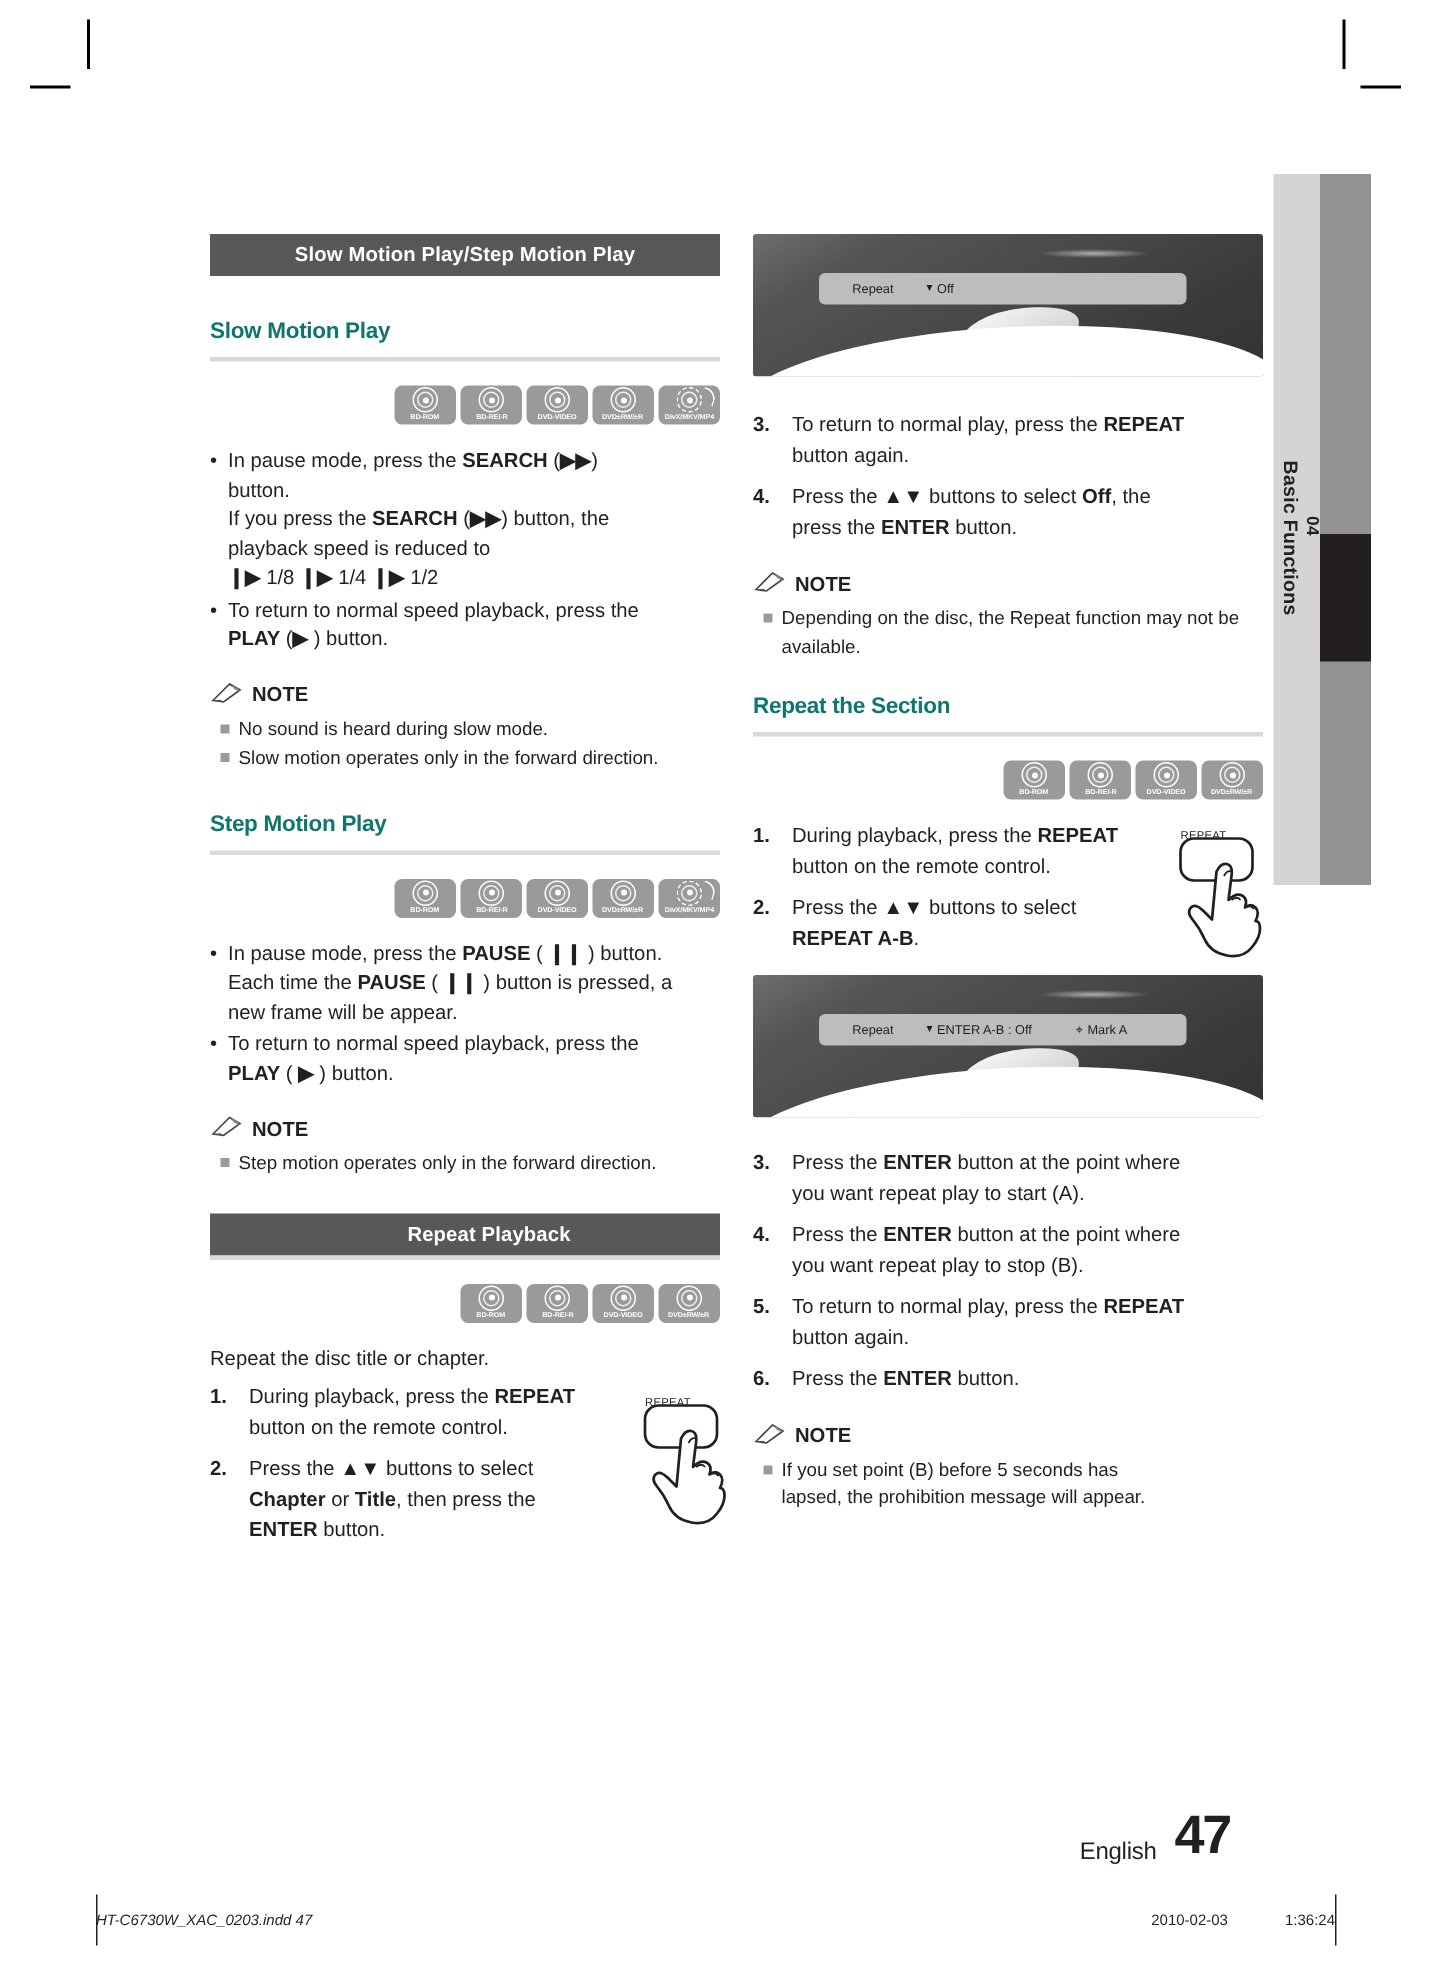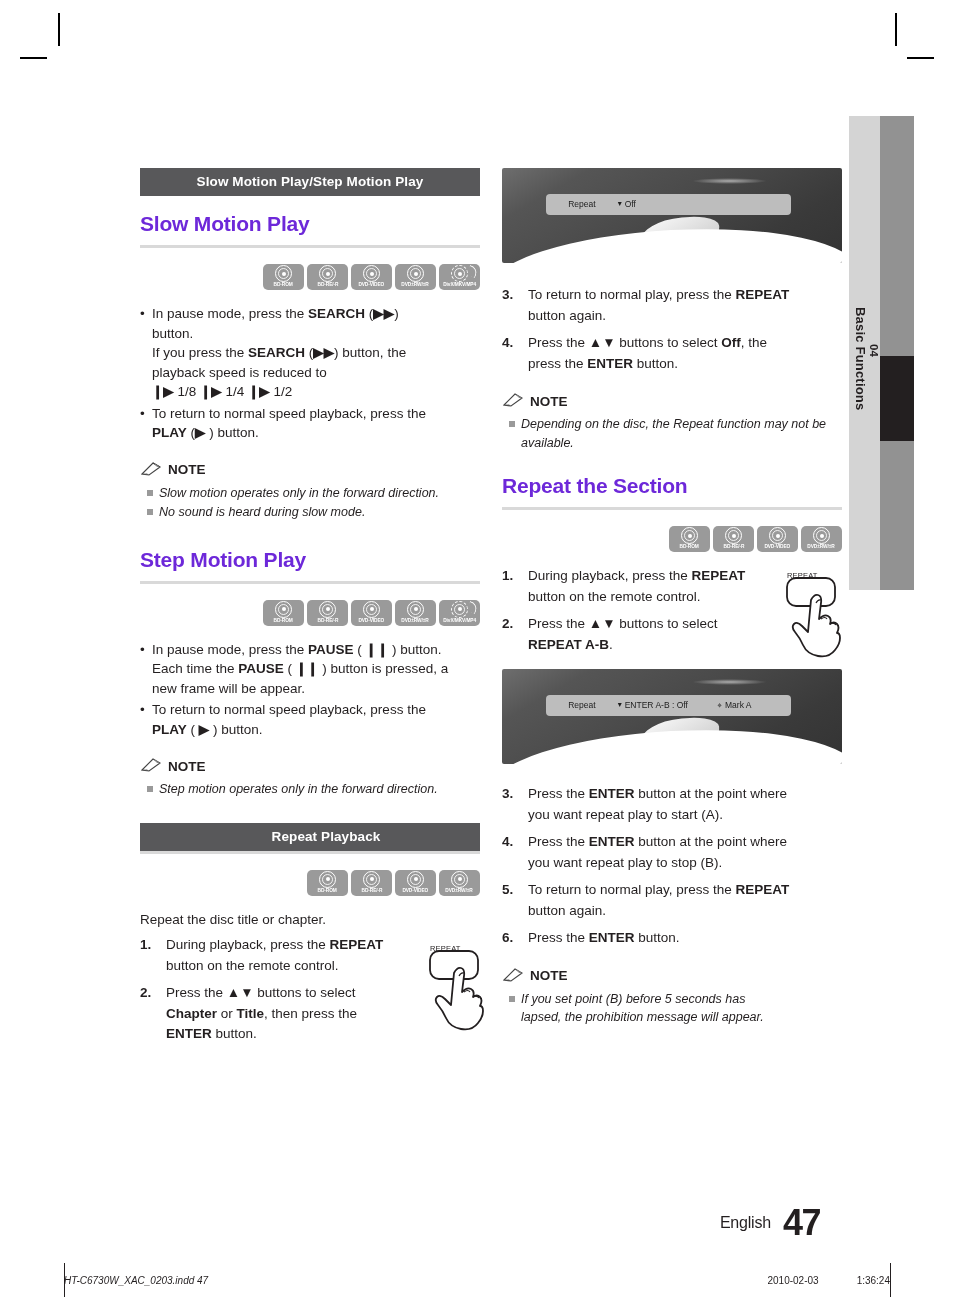--- a/index.html
+++ b/index.html
@@ -17,31 +17,31 @@
   #side-tab .dk{position:absolute;left:31px;top:0;width:34px;height:100%;background:#929292;}
   #side-tab .blk{position:absolute;left:31px;top:240px;width:34px;height:85px;background:#231f20;}
   #side-tab .vtext{position:absolute;left:0;top:0;width:31px;height:100%;
      writing-mode:vertical-rl;text-orientation:mixed;
      display:flex;flex-direction:column;align-items:center;padding-top:12px;
      font-size:11.5px;letter-spacing:.2px;color:#231f20;box-sizing:border-box;}
   #side-tab .num{font-weight:bold;font-size:11.5px;margin-bottom:16px;}
   #side-tab .chp{font-weight:bold;font-size:13px;}
 
   
-  .col{position:absolute;top:168px;width:340px;}
+  .col{position:absolute;top:156px;width:340px;}
   #col-left{left:140px;}
   #col-right{left:502px;}
 
   
   .banner{background:#58585a;color:#fff;text-align:center;
      font-weight:bold;font-size:13.5px;padding:6px 0 7px;letter-spacing:.1px;}
 
   
-  h2.sec{font-size:21px;font-weight:bold;margin:16px 0 0;padding:0 0 9px;
-     letter-spacing:-.2px;color:#6d28d9;}
+  h2.sec{font-size:15px;font-weight:bold;margin:28px 0 0;padding:0 0 9px;
+     letter-spacing:-.2px;color:#0f766e;}
   .rule{height:3px;background:#d9d9d9;margin-bottom:4px;}
 
   
   .discs{display:flex;justify-content:flex-end;gap:3px;margin:16px 0 14px;}
   .disc{width:41px;height:26px;background:#9a9a9a;border-radius:5px;
      display:flex;flex-direction:column;align-items:center;justify-content:flex-start;
      padding-top:1px;box-sizing:border-box;position:relative;}
   .disc .ring{width:15px;height:15px;border-radius:50%;border:1.4px solid #fff;
      position:relative;display:flex;align-items:center;justify-content:center;}
   .disc .ring:after{content:"";width:4px;height:4px;border-radius:50%;background:#fff;}
@@ -67,21 +67,21 @@
   .step .n{width:26px;flex:none;font-weight:bold;}
   .step .t{flex:1;}
 
   
   .note{margin:18px 0 4px;}
   .note .nhead{display:flex;align-items:center;gap:6px;font-weight:bold;font-size:13.5px;}
   .note .nlist{margin:5px 0 0;}
   .note .nitem{display:flex;font-size:12.5px;line-height:18.5px;margin-bottom:1px;}
   .note .sq{width:19px;flex:none;padding-top:6px;}
   .note .sq i{display:block;width:6px;height:6px;background:#9a9a9a;margin-left:7px;}
-  .note .ntx{flex:1;font-style:italic;}
+  .note .ntx{flex:1;}
 
   
   .screen{position:relative;width:100%;height:0;padding-bottom:28%;}
   .shot{position:absolute;left:0;top:0;right:0;bottom:0;overflow:hidden;border-radius:2px;}
   .shot .bg{position:absolute;inset:0;
     background:linear-gradient(150deg,#6e6e6e 0%,#555 18%,#4a4a4a 45%,#3a3a3a 75%,#333 100%);}
   .shot .glare{position:absolute;left:56%;top:10%;width:22%;height:7%;border-radius:50%;
     background:radial-gradient(ellipse at center,rgba(255,255,255,.55),rgba(255,255,255,0) 70%);}
   .shot .wave{position:absolute;left:-4%;bottom:-6%;width:108%;height:62%;
     background:#fff;border-radius:60% 60% 0 0 / 100% 100% 0 0;transform:rotate(-3deg) translateY(34%);}
@@ -97,21 +97,21 @@
   .osd .o2{margin-left:9%;display:flex;align-items:center;gap:3px;}
   .osd .o3{margin-left:12%;display:flex;align-items:center;gap:3px;}
   .osd .updown{font-size:8px;line-height:8px;}
 
   
   .hand{position:absolute;width:66px;height:100px;}
   .hand .cap{position:absolute;left:2px;top:13px;font-size:7.5px;letter-spacing:.2px;}
   .hand svg{position:absolute;left:0;top:0;}
 
   
-  #page-footer{position:absolute;right:134px;bottom:63px;display:flex;align-items:center;gap:12px;}
+  #page-footer{position:absolute;right:134px;bottom:63px;display:flex;align-items:flex-end;gap:12px;}
   #page-footer .lang{font-size:16px;letter-spacing:-.2px;}
   #page-footer .pno{font-size:36px;font-weight:bold;letter-spacing:-1.5px;}
   #print-info{position:absolute;left:64px;right:64px;bottom:14px;height:26px;
      font-size:10px;color:#231f20;display:flex;align-items:center;}
   #print-info .file{flex:1;font-style:italic;}
   #print-info .date{margin-right:38px;}
   #print-info .time{}
   .vrule{position:absolute;background:#231f20;width:1px;}
 </style>
 </head>
@@ -190,27 +190,27 @@
             <path d="M15.8 4.5 L19.4 6.6" stroke="#888" stroke-width="1" fill="none"></path>
           </svg>
         </span>
         <span>NOTE</span>
       </div>
       <div class="nlist">
         <div class="nitem">
             <span class="sq">
               <i></i>
             </span>
-            <span class="ntx">Slow motion operates only in the forward direction.</span>
+            <span class="ntx">No sound is heard during slow mode.</span>
           </div>
         <div class="nitem">
             <span class="sq">
               <i></i>
             </span>
-            <span class="ntx">No sound is heard during slow mode.</span>
+            <span class="ntx">Slow motion operates only in the forward direction.</span>
           </div>
       </div>
     </div>
 
     <h2 class="sec" style="margin-top:26px;">Step Motion Play</h2>
     <div class="rule"></div>
 
     <div class="discs">
       <div class="disc">
           <div class="ring"></div>

